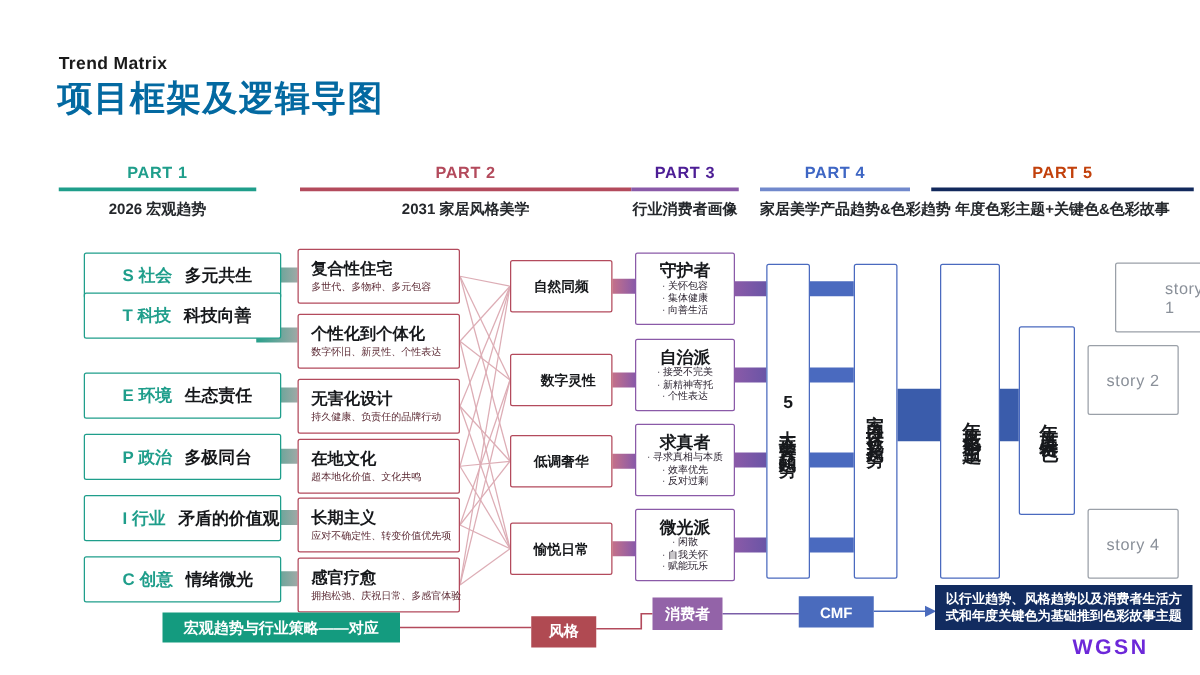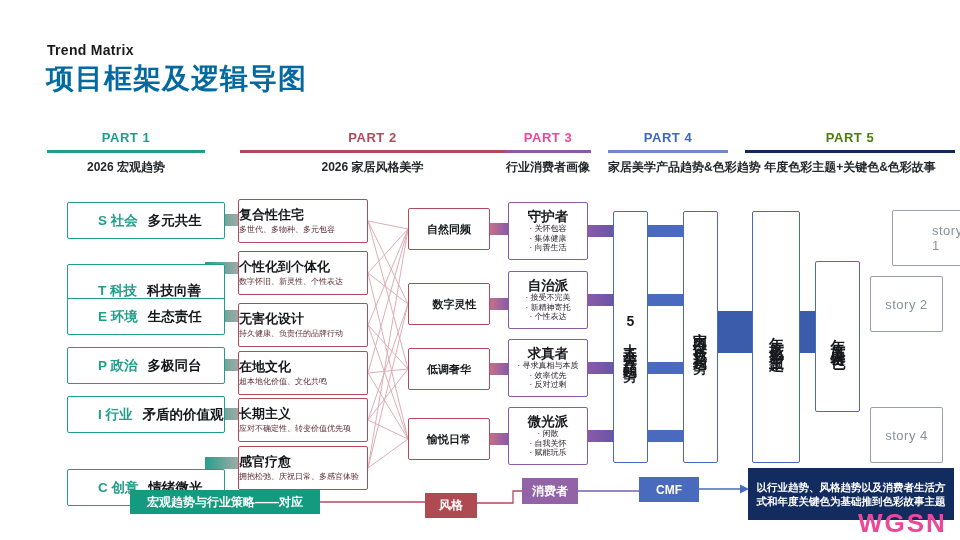--- a/index.html
+++ b/index.html
@@ -12,32 +12,32 @@
   svg.wires { position:absolute; left:0; top:0; width:960px; height:540px; z-index:1; }
   .eyebrow { left:47px; top:42px; font-size:14px; font-weight:bold; color:#1a1a1a; letter-spacing:.3px; }
   .big-title { left:46px; top:60px; font-size:28px; font-weight:bold; color:#0369a1; letter-spacing:1px; }
 
   .part-head { text-align:center; z-index:2; }
   .part-head .lbl { font-size:13px; font-weight:bold; letter-spacing:.5px; display:block; margin-bottom:5px; }
   .part-head .bar { display:block; height:3px; width:100%; }
   .part-head .sub { display:block; margin-top:6px; font-size:12px; font-weight:bold; color:#25282c; white-space:nowrap; }
   .c-teal { color:#1f9e8b; } .b-teal { background:#1f9e8b; }
   .c-crim { color:#b34a5c; } .b-crim { background:#b34a5c; }
-  .c-purp { color:#ec4899; } .b-purp { background:#8a5aa8; }
+  .c-purp { color:#4c1d95; } .b-purp { background:#8a5aa8; }
   .c-blue { color:#3e66c4; } .b-blue { background:#7189cc; }
-  .c-navy { color:#4d7c0f; } .b-navy { background:#12295c; }
+  .c-navy { color:#c2410c; } .b-navy { background:#12295c; }
 
   .box { position:absolute; background:#fff; border-radius:2px; z-index:2; }
   .steep-box { width:158px; height:37px; border:1.6px solid #1f9e8b;
     display:flex; align-items:center; padding-left:30px; gap:10px;margin-left:20px; }
   .steep-box .code { color:#1f9e8b; font-weight:bold; font-size:13.5px; white-space:nowrap; }
   .steep-box .trend { color:#16181b; font-weight:bold; font-size:13.5px; white-space:nowrap; }
 
   .aes-box { width:130px; height:44px; border:1.4px solid #b34a5c;
-    display:flex; flex-direction:column; justify-content:center; }
+    display:flex; flex-direction:column; justify-content:center; padding-left:10px; }
   .aes-box .t { font-size:13px; font-weight:bold; color:#17191c; line-height:15px; }
   .aes-box .s { font-size:8px; color:#5c2b35; margin-top:2px; white-space:nowrap; }
 
   .style-box { width:82px; height:42px; border:1.4px solid #b34a5c;
     display:flex; align-items:center; justify-content:center;
     font-size:11px; font-weight:bold; color:#17191c; }
 
   .persona-box { width:80px; height:58px; border:1.4px solid #8a5aa8;
     display:flex; flex-direction:column; align-items:center; justify-content:center; }
   .persona-box .t { font-size:13.5px; font-weight:bold; color:#17191c; line-height:15px; }
@@ -60,21 +60,21 @@
 
   .pill { position:absolute; z-index:2; color:#fff; font-weight:bold; font-size:12px;
     display:flex; align-items:center; justify-content:center; white-space:nowrap; }
   .pill-teal { background:#149b7f; }
   .pill-crim { background:#b04a52; }
   .pill-purp { background:#9363a8; }
   .pill-blue { background:#4a6bbd; }
   .note-navy { position:absolute; z-index:2; background:#122c60; color:#fff; font-weight:bold;
     font-size:10.5px; line-height:14px; display:flex; align-items:center; justify-content:center;
     text-align:center; padding:4px 8px; }
-  .logo { position:absolute; z-index:2; font-size:26px; font-weight:bold; color:#ec4899;
+  .logo { position:absolute; z-index:2; font-size:17px; font-weight:bold; color:#6d28d9;
     letter-spacing:2px; }
 </style>
 </head>
 <body>
 
 <div class="stage">
 
   <svg class="wires">
     <g stroke="#b34a5c" stroke-width="1" opacity="0.45">
       <line x1="368" y1="221" x2="408" y2="229"></line>
@@ -109,21 +109,21 @@
   <div class="abs big-title">项目框架及逻辑导图</div>
 
   <div class="abs part-head" style="left:47px;top:130px;width:158px;">
     <span class="lbl c-teal">PART 1</span>
     <span class="bar b-teal"></span>
     <span class="sub">2026 宏观趋势</span>
   </div>
   <div class="abs part-head" style="left:240px;top:130px;width:265px;">
     <span class="lbl c-crim">PART 2</span>
     <span class="bar b-crim"></span>
-    <span class="sub">2026 家居风格美学</span>
+    <span class="sub">2031 家居风格美学</span>
   </div>
   <div class="abs part-head" style="left:505px;top:130px;width:86px;">
     <span class="lbl c-purp">PART 3</span>
     <span class="bar b-purp"></span>
     <span class="sub">行业消费者画像</span>
   </div>
   <div class="abs part-head" style="left:608px;top:130px;width:120px;">
     <span class="lbl c-blue">PART 4</span>
     <span class="bar b-blue"></span>
     <span class="sub">家居美学产品趋势&amp;色彩趋势</span>
@@ -131,37 +131,37 @@
   <div class="abs part-head" style="left:745px;top:130px;width:210px;">
     <span class="lbl c-navy">PART 5</span>
     <span class="bar b-navy"></span>
     <span class="sub">年度色彩主题+关键色&amp;色彩故事</span>
   </div>
 
   <div class="box steep-box" style="left:47px;top:202px;">
     <span class="code">S 社会</span>
     <span class="trend">多元共生</span>
   </div>
-  <div class="box steep-box" style="left:47px;top:264px;align-items:flex-end;">
+  <div class="box steep-box" style="left:47px;top:234px;">
     <span class="code">T 科技</span>
     <span class="trend">科技向善</span>
   </div>
   <div class="box steep-box" style="left:47px;top:298px;">
     <span class="code">E 环境</span>
     <span class="trend">生态责任</span>
   </div>
   <div class="box steep-box" style="left:47px;top:347px;">
     <span class="code">P 政治</span>
     <span class="trend">多极同台</span>
   </div>
   <div class="box steep-box" style="left:47px;top:396px;">
     <span class="code">I 行业</span>
     <span class="trend">矛盾的价值观</span>
   </div>
-  <div class="box steep-box" style="left:47px;top:469px;">
+  <div class="box steep-box" style="left:47px;top:445px;">
     <span class="code">C 创意</span>
     <span class="trend">情绪微光</span>
   </div>
   <div class="stub stub-teal" style="left:205px;top:214px;width:33px;"></div>
   <div class="stub stub-teal" style="left:205px;top:262px;width:33px;"></div>
   <div class="stub stub-teal" style="left:205px;top:310px;width:33px;"></div>
   <div class="stub stub-teal" style="left:205px;top:359px;width:33px;"></div>
   <div class="stub stub-teal" style="left:205px;top:408px;width:33px;"></div>
   <div class="stub stub-teal" style="left:205px;top:457px;width:33px;"></div>
 
@@ -248,16 +248,16 @@
     <span style="font-size:15px;">年度关键色</span>
   </div>
   <div class="box story-box" style="left:892px;top:210px;padding-left:39px;">story 1</div>
   <div class="box story-box" style="left:870px;top:276px;">story 2</div>
   <div class="box story-box" style="left:870px;top:407px;">story 4</div>
 
   <div class="pill pill-teal" style="left:130px;top:490px;width:190px;height:24px;">宏观趋势与行业策略——对应</div>
   <div class="pill pill-crim" style="left:425px;top:493px;width:52px;height:25px;">风格</div>
   <div class="pill pill-purp" style="left:522px;top:478px;width:56px;height:26px;">消费者</div>
   <div class="pill pill-blue" style="left:639px;top:477px;width:60px;height:25px;">CMF</div>
-  <div class="note-navy" style="left:748px;top:468px;width:206px;height:52px;">以行业趋势、风格趋势以及消费者生活方式和年度关键色为基础推到色彩故事主题</div>
+  <div class="note-navy" style="left:748px;top:468px;width:206px;height:36px;">以行业趋势、风格趋势以及消费者生活方式和年度关键色为基础推到色彩故事主题</div>
 
   <div class="logo" style="left:858px;top:508px;">WGSN</div>
 </div>
 
 </body></html>

